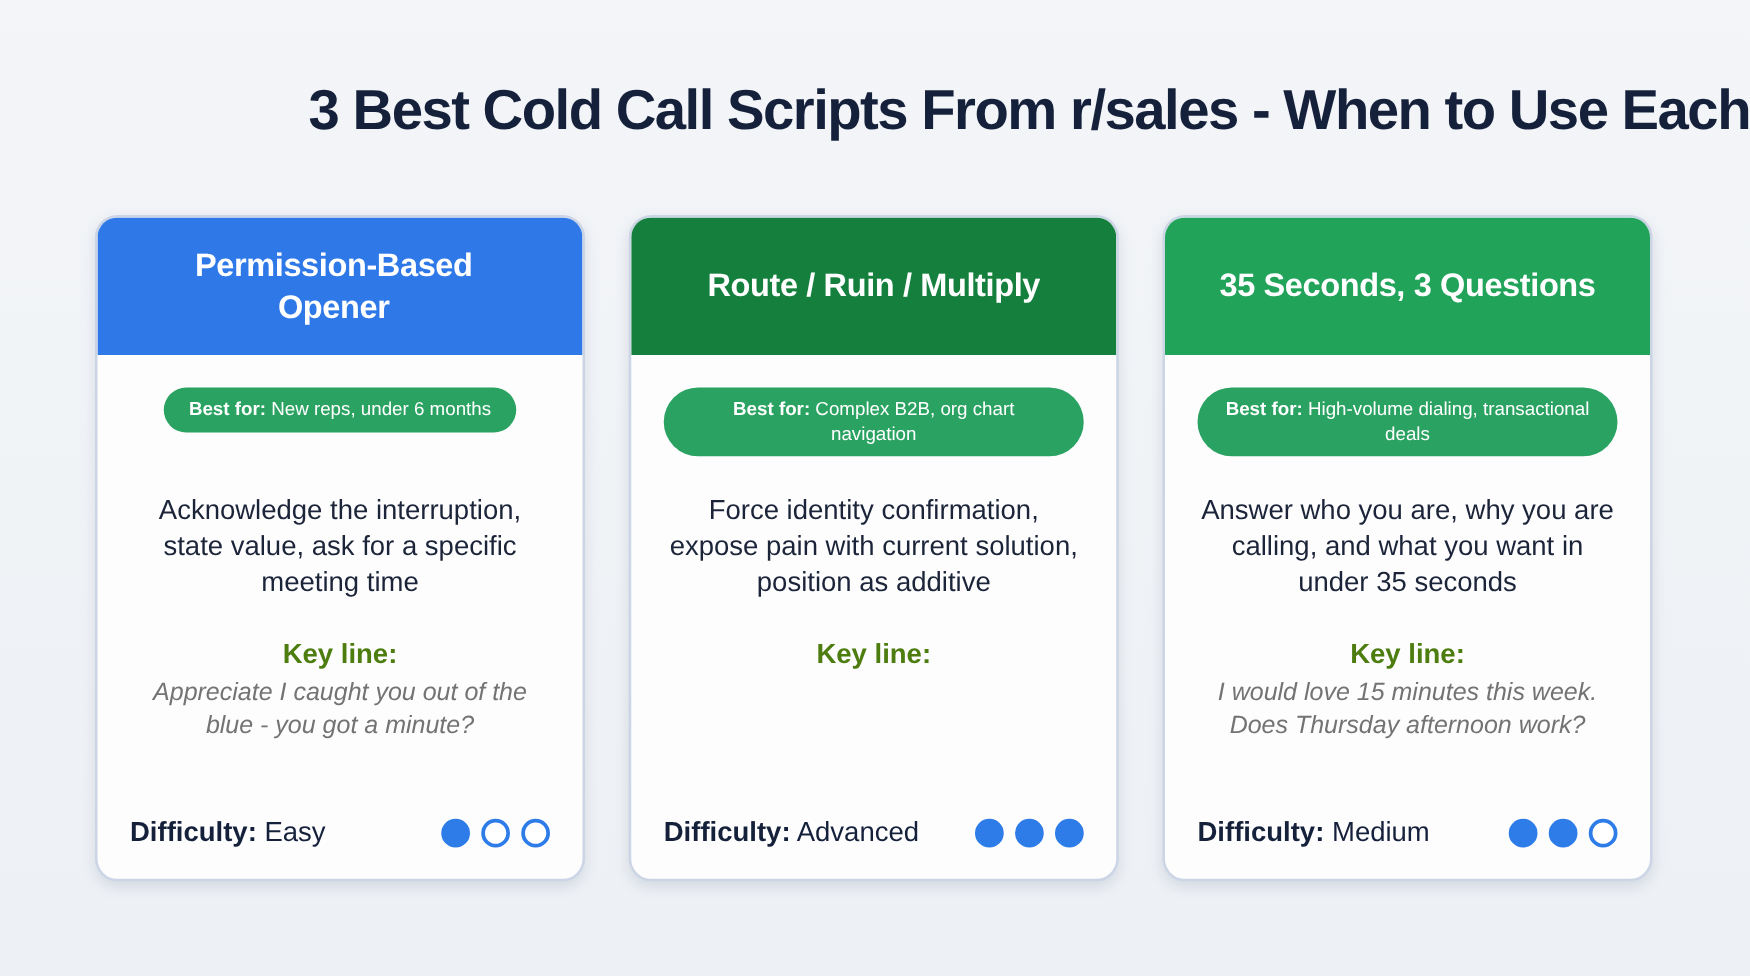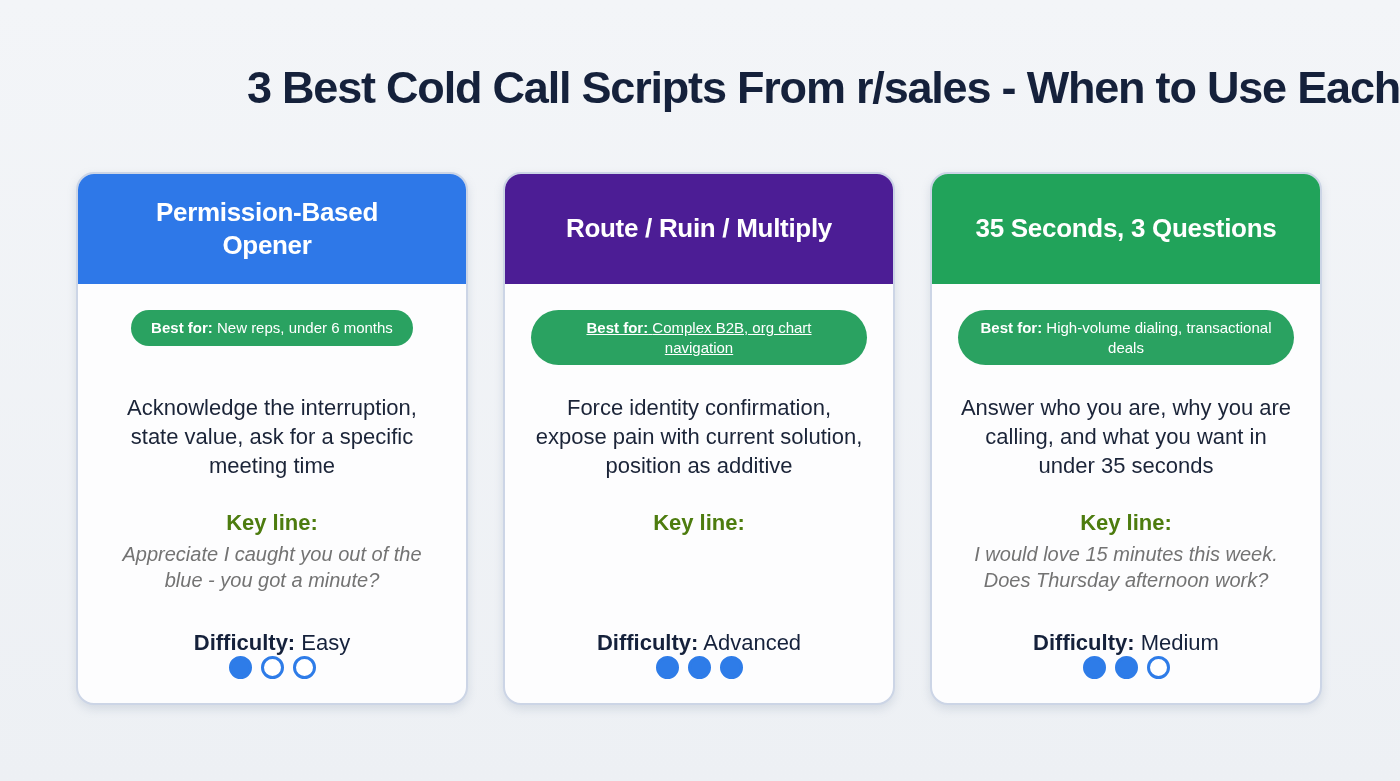--- a/index.html
+++ b/index.html
@@ -100,21 +100,20 @@
     line-height: 1.32;
   }
   .difficulty-row {
     position: absolute;
     left: 26px;
     right: 26px;
     bottom: 24px;
     display: flex;
     align-items: center;
     justify-content: space-between;
-    flex-direction: column;
   }
   .difficulty-text {
     font-size: 22px;
     color: #15213b;
   }
   .difficulty-text .bold-label { font-weight: bold; }
   .dots {
     display: flex;
     gap: 9px;
     align-items: center;
@@ -154,26 +153,26 @@
         <div class="difficulty-text"><span class="bold-label">Difficulty:</span> <span>Easy</span></div>
         <div class="dots">
             <span class="dot filled"></span>
             <span class="dot"></span>
             <span class="dot"></span>
           </div>
       </div>
     </div>
 
     <div class="card">
-      <div class="card-header" style="background: #4c1d95;">
+      <div class="card-header" style="background: #15803d;">
         <span class="header-text">Route / Ruin / Multiply</span>
       </div>
       <div class="card-body">
         <div class="badge-zone">
-          <span class="best-for-badge" style="background: rgb(42, 162, 97); text-decoration: underline;"><span class="bold-label">Best for:</span> <span>Complex B2B, org chart navigation</span></span>
+          <span class="best-for-badge" style="background: rgb(42, 162, 97);"><span class="bold-label">Best for:</span> <span>Complex B2B, org chart navigation</span></span>
         </div>
         <div class="card-desc">Force identity confirmation, expose pain with current solution, position as additive</div>
         <div class="keyline-label">Key line:</div>
       </div>
       <div class="difficulty-row">
         <div class="difficulty-text"><span class="bold-label">Difficulty:</span> <span>Advanced</span></div>
         <div class="dots">
             <span class="dot filled"></span>
             <span class="dot filled"></span>
             <span class="dot filled"></span>

